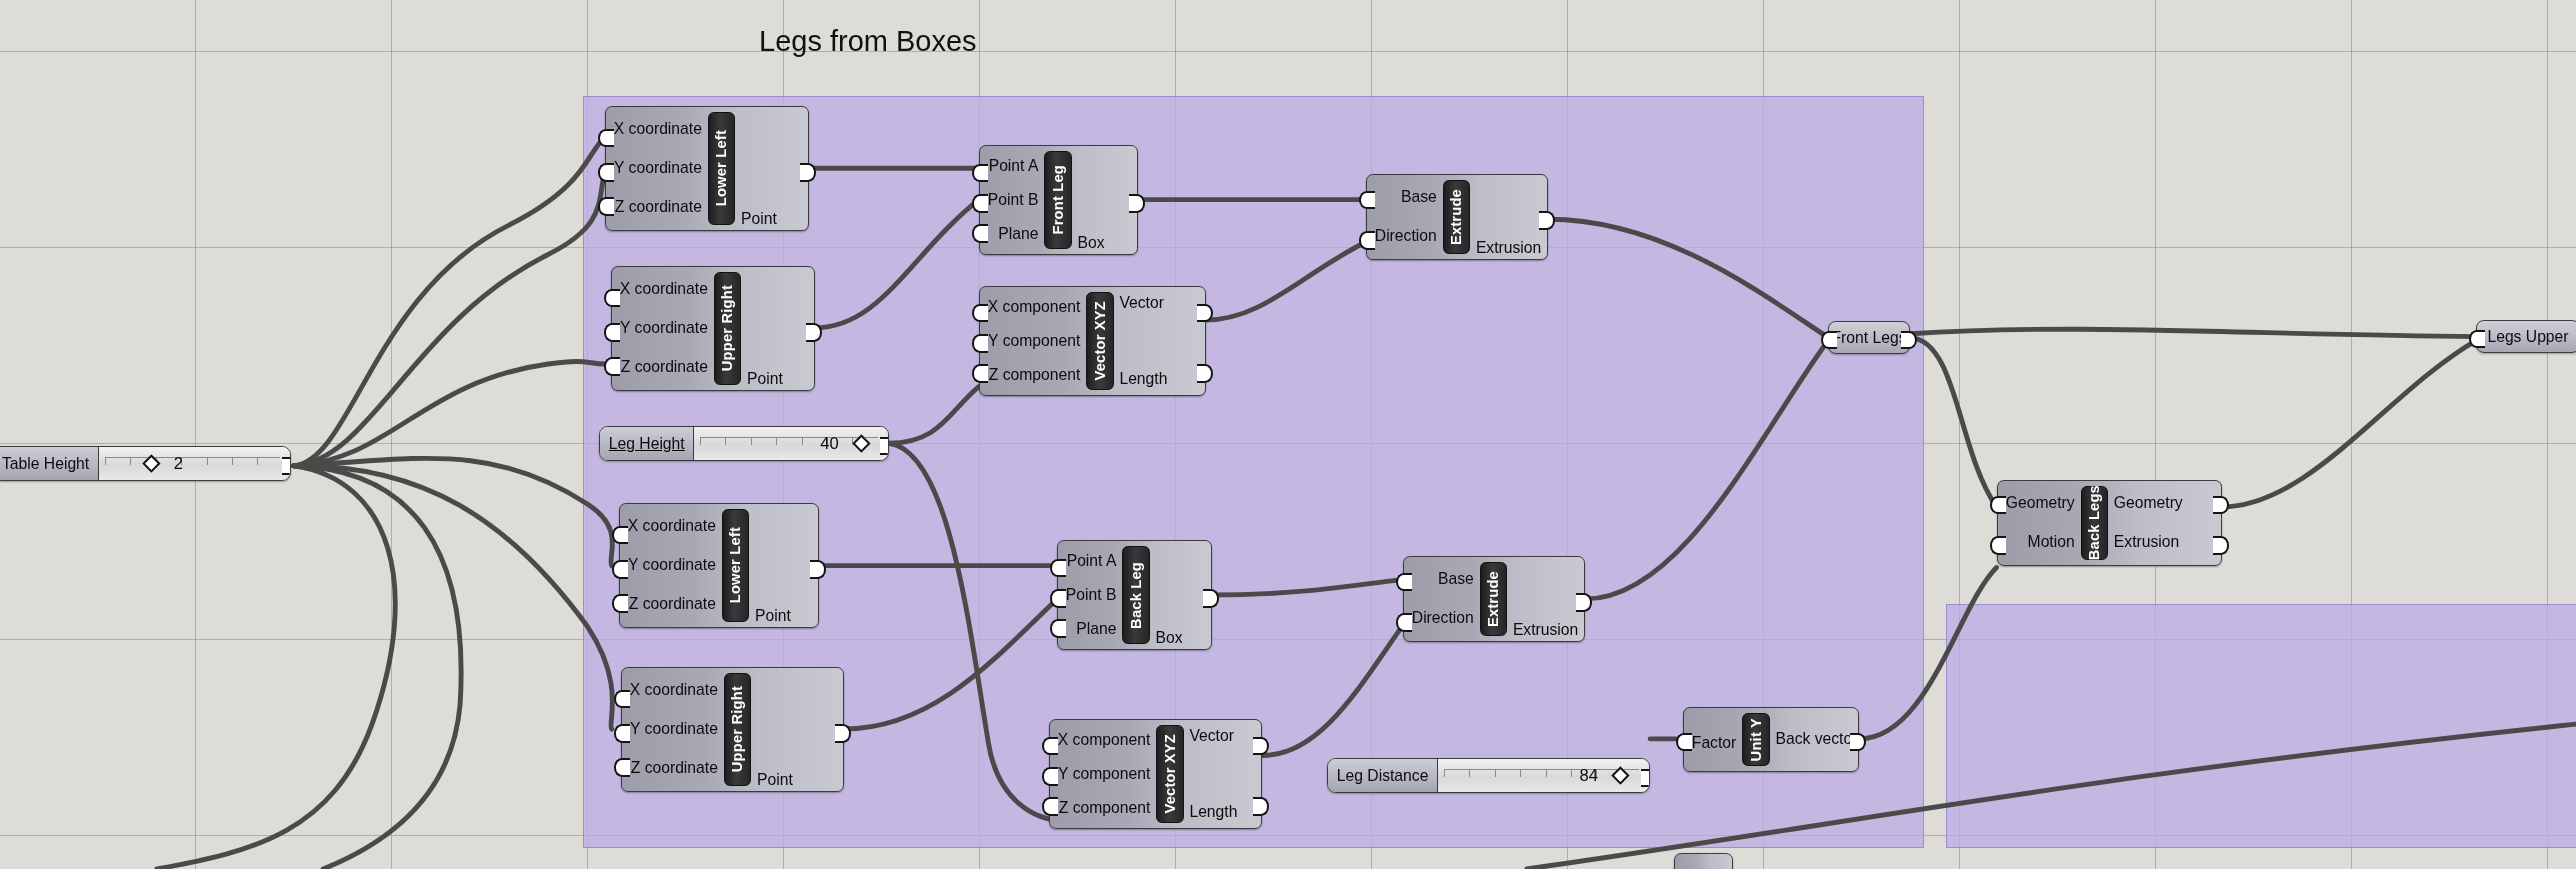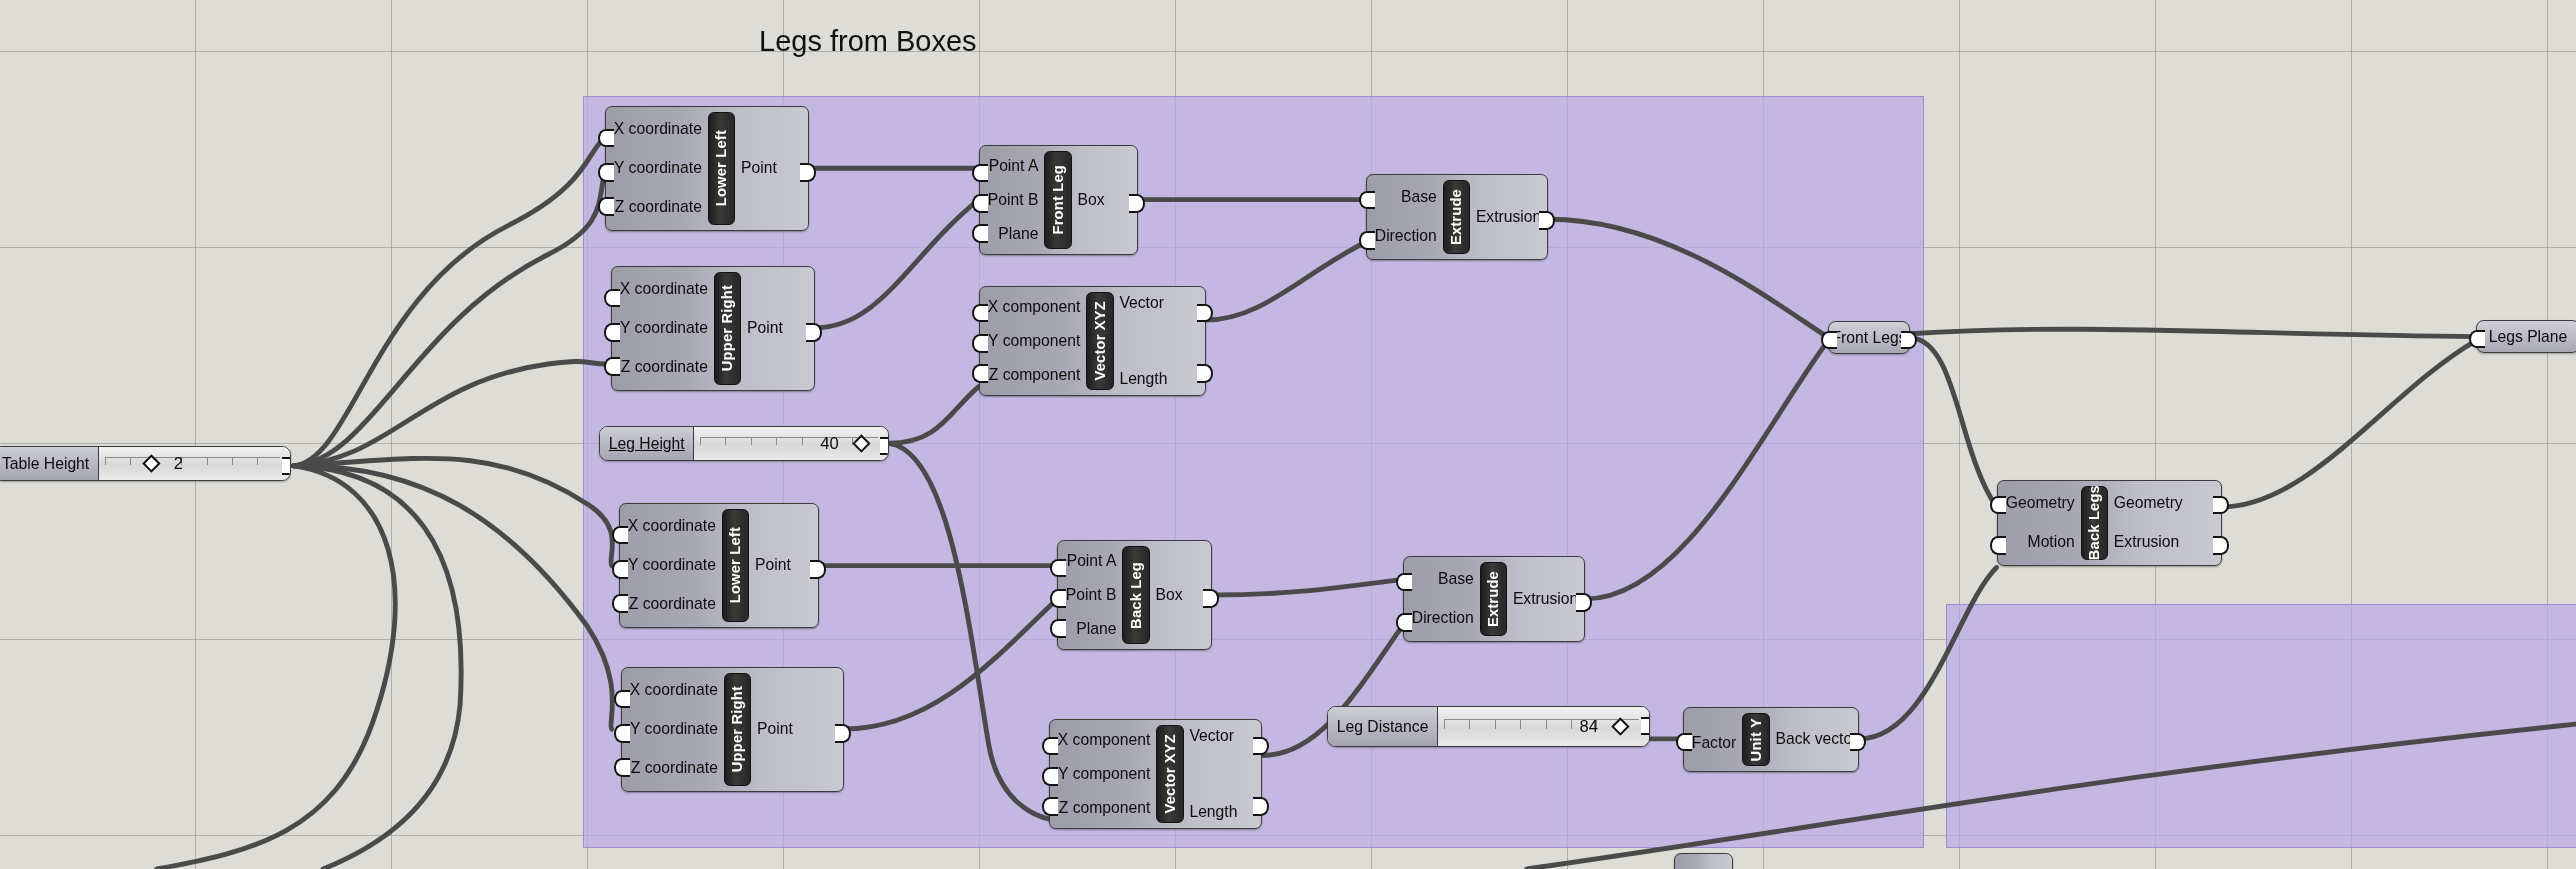--- a/index.html
+++ b/index.html
@@ -35,21 +35,21 @@
     border-radius:6.9px;
     background:linear-gradient(to right,#9d9daa 0%, #a9a9b5 38%, #bdbdc8 62%, #c9c9d2 100%);
     box-shadow:0 1px 2px rgba(0,0,0,.35);
     display:flex;align-items:stretch;
   }
   .comp .left{
     flex:0 0 auto;display:flex;flex-direction:column;justify-content:space-around;
     padding:2.9px 4.9px 2.9px 7.8px;
   }
   .comp .right{
-    flex:1 1 auto;display:flex;flex-direction:column;justify-content:center;
+    flex:1 1 auto;display:flex;flex-direction:column;justify-content:flex-end;
     padding:2.9px 7.8px 2.9px 4.9px;align-items:flex-start;
   }
   .comp .lbl{
     font-size:15.7px;color:#0c0c0c;white-space:nowrap;line-height:1.05;
   }
   .comp .left .lbl{text-align:right;}
   .namebar{
     flex:0 0 auto;width:25.4px;margin:4.9px 1px;
     background:linear-gradient(to right,#1d1d1d,#3a3a3a 45%,#262626);
     border:1px solid #111;border-radius:5.9px;
@@ -362,21 +362,21 @@
       <div class="lbl">Vector</div>
       <div class="lbl">Length</div>
     </div>
     <div class="port in" style="top:16.6px;"></div>
     <div class="port in" style="top:47px;"></div>
     <div class="port in" style="top:77px;"></div>
     <div class="port out" style="top:16.6px;"></div>
     <div class="port out" style="top:77px;"></div>
   </div>
 
-  <div class="slider" style="left:1327px;top:706px;width:323px;height:41px;">
+  <div class="slider" style="left:1327px;top:758px;width:323px;height:35px;">
     <div class="sname">Leg Distance</div>
     <div class="strack">
       <div class="tickbase"></div>
       <div class="ticks"></div>
       <div class="sval" style="left:67%;">
         <span>84</span>
         <div class="diamond"></div>
       </div>
     </div>
     <div class="port out" style="top:9.8px;"></div>
@@ -414,20 +414,20 @@
     <div class="port out" style="top:55px;"></div>
   </div>
 
   <div class="pill" style="left:1828px;top:321px;width:82px;height:33px;">
     <span>Front Legs</span>
     <div class="port in" style="top:8.8px;"></div>
     <div class="port out" style="top:8.8px;"></div>
   </div>
 
   <div class="pill" style="left:2476px;top:320px;width:104px;height:33px;">
-    <span>Legs Plane</span>
+    <span>Legs Upper</span>
     <div class="port in" style="top:8.8px;"></div>
   </div>
 
   <div class="comp" style="left:1674px;top:853px;width:59px;height:39px;border-radius:6.9px;"></div>
 
 </div>
 
 
 </body></html>

